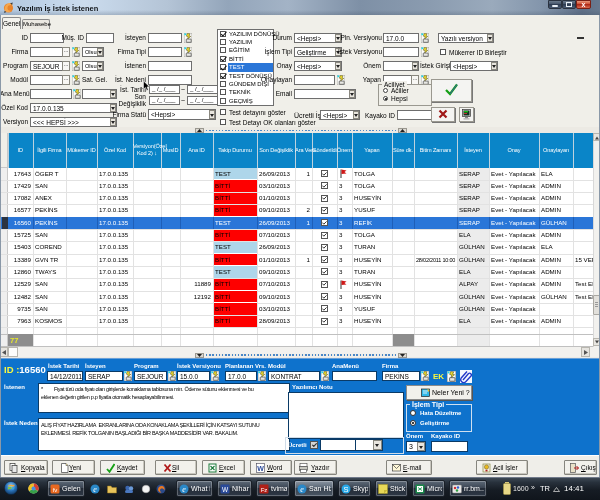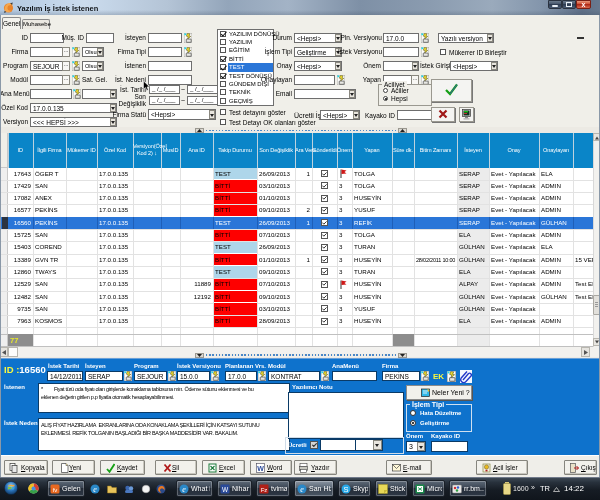--- a/index.html
+++ b/index.html
@@ -901,15 +901,15 @@
 <svg style="left:503px;top:482px;width:8px;height:13px;" viewBox="0 0 8 13">
     <rect x="2" y="0" width="4" height="1.5" fill="#d8c878"></rect>
     <rect x="0.5" y="1.5" width="7" height="11" rx="1" fill="#e8d888" stroke="#a89848" stroke-width="0.6"></rect>
   </svg>
 <div style="left:513px;top:484px;font-size:7px;line-height:9px;color:#e8e8e8;">1600</div>
 <div style="left:531px;top:483px;font-size:7px;line-height:9px;color:#e8e8e8;">»</div>
 <div style="left:540px;top:484px;font-size:7.5px;line-height:9px;color:#fff;">TR</div>
 <svg style="left:553px;top:487px;width:7px;height:5px;" viewBox="0 0 7 5">
     <path d="M0.5 4.5 L3.5 0.5 L6.5 4.5Z" fill="none" stroke="#ccc" stroke-width="0.8"></path>
   </svg>
-<div style="left:564px;top:484px;font-size:8px;line-height:10px;color:#fff;">14:22</div>
+<div style="left:564px;top:484px;font-size:8px;line-height:10px;color:#fff;">14:41</div>
 <div style="left:0;top:15px;width:1px;height:463px;background:#8a98a8;"></div>
 <div style="left:599px;top:15px;width:1px;height:463px;background:#8a98a8;"></div>
 <div style="left:0;top:477px;width:600px;height:1px;background:#70798a;"></div>
 </body></html>

